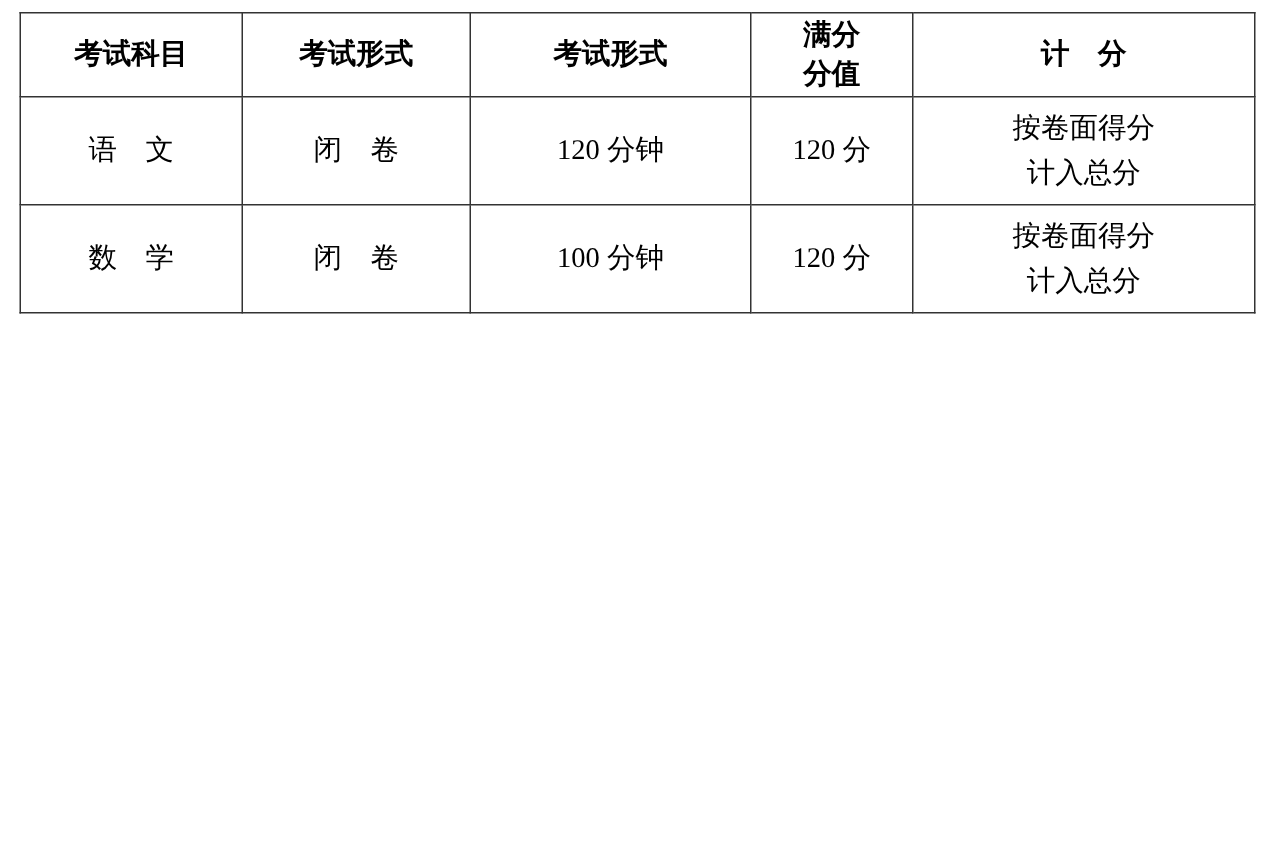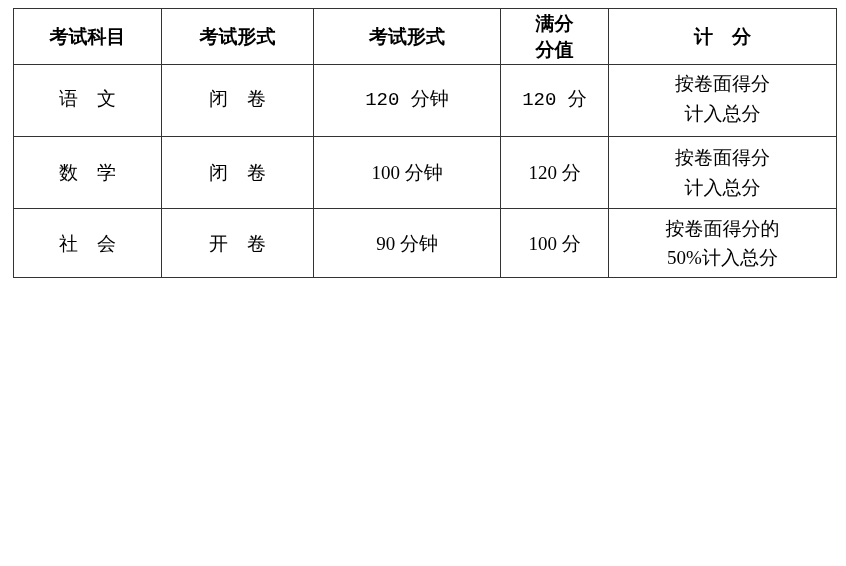--- a/index.html
+++ b/index.html
@@ -32,21 +32,21 @@
     font-size: 19px;
     line-height: 1.55;
     white-space: pre-line;
     font-weight: normal;
   }
   table.exam-table thead th {
     font-weight: bold;
     line-height: 1.35;
   }
   tr.r-head  { height: 55px; }
-  tr.r-1     { height: 72px; font-family: Liberation Mono, monospace; }
+  tr.r-1     { height: 72px; }
   tr.r-2     { height: 72px; }
   tr.r-3     { height: 74px; }
   tr.r-4     { height: 68px; }
   tr.r-5     { height: 69px; }
   tr.r-6     { height: 69px; }
   tr.r-total { height: 68px; }
 </style>
 </head>
 <body>
 
@@ -79,23 +79,15 @@
 计入总分</td>
       </tr>
       <tr class="r-2">
         <td>数　学</td>
         <td>闭　卷</td>
         <td>100 分钟</td>
         <td>120 分</td>
         <td>按卷面得分
 计入总分</td>
       </tr>
-      <tr class="r-5">
-        <td>社　会</td>
-        <td>开　卷</td>
-        <td>90 分钟</td>
-        <td>100 分</td>
-        <td>按卷面得分的
-50%计入总分</td>
-      </tr>
     </tbody>
   </table>
 </div>
 
 </body></html>

